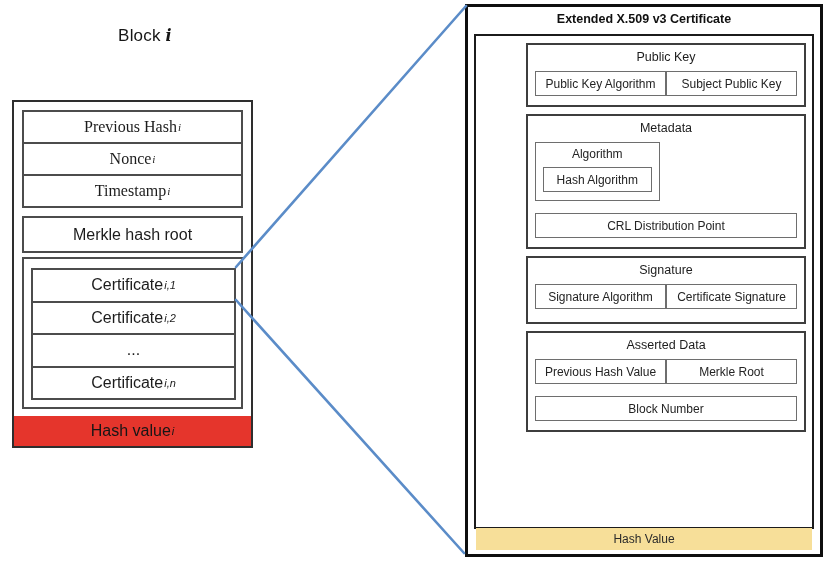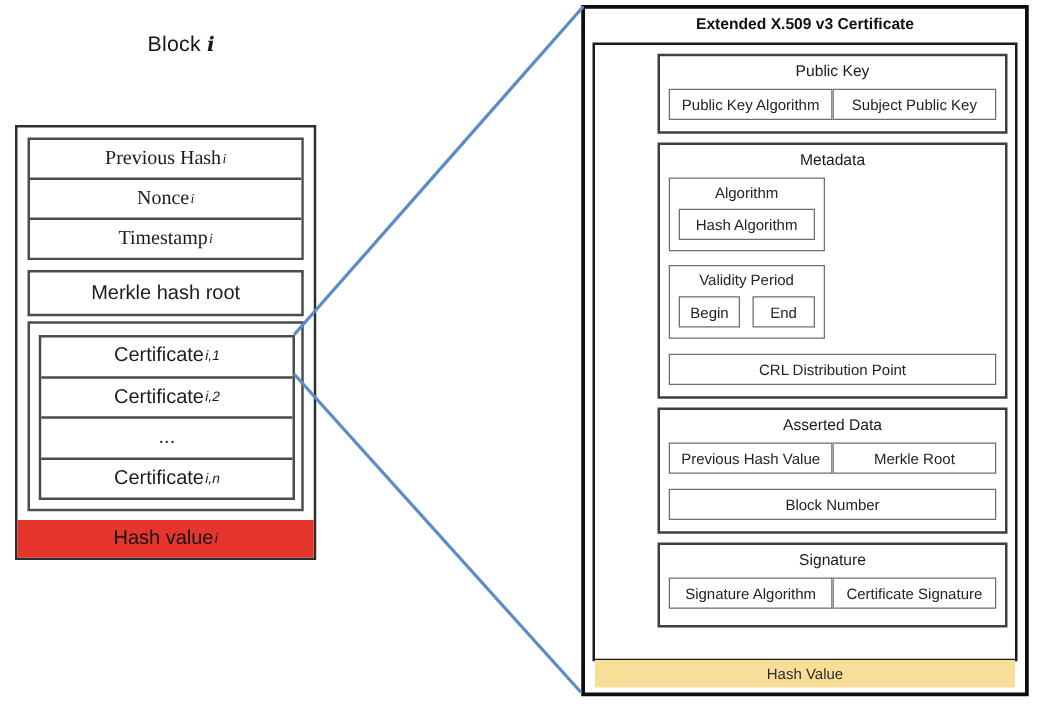--- a/index.html
+++ b/index.html
@@ -170,49 +170,42 @@
       </div>
 
       <div class="sec">
         <div class="sec-title">Metadata</div>
         <div class="meta-grid">
           <div class="meta-right">
             <div class="group">
               <div class="group-title">Algorithm</div>
               <div class="cell">Hash Algorithm</div>
             </div>
-            <div class="group">
-              <div class="group-title">Validity Period</div>
-              <div class="cellrow" style="gap:10px; margin:0;">
-                <div class="cell">Begin</div>
-                <div class="cell">End</div>
-              </div>
-            </div>
           </div>
         </div>
         <div class="cell wide">CRL Distribution Point</div>
+      </div>
+
+      <div class="sec sig-pad">
+        <div class="sec-title">Signature</div>
+        <div class="cellrow">
+          <div class="cell">Signature Algorithm</div>
+          <div class="cell">Certificate Signature</div>
+        </div>
       </div>
 
       <div class="sec">
         <div class="sec-title">Asserted Data</div>
         <div class="cellrow">
           <div class="cell">Previous Hash Value</div>
           <div class="cell">Merkle Root</div>
         </div>
         <div class="cell wide">Block Number</div>
       </div>
 
-      <div class="sec sig-pad">
-        <div class="sec-title">Signature</div>
-        <div class="cellrow">
-          <div class="cell">Signature Algorithm</div>
-          <div class="cell">Certificate Signature</div>
-        </div>
-      </div>
-
     </div>
 
     <div class="hash-bar">
       <span>Hash Value</span>
     </div>
   </div>
 
 </div>
 
 </body></html>

